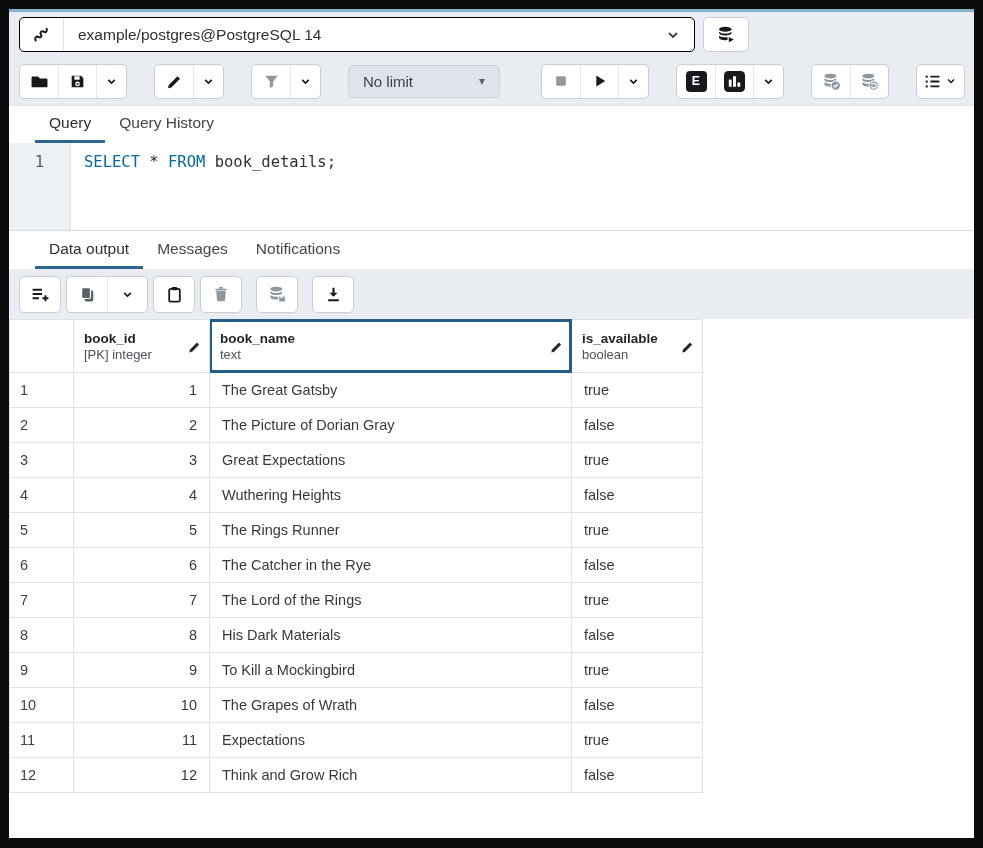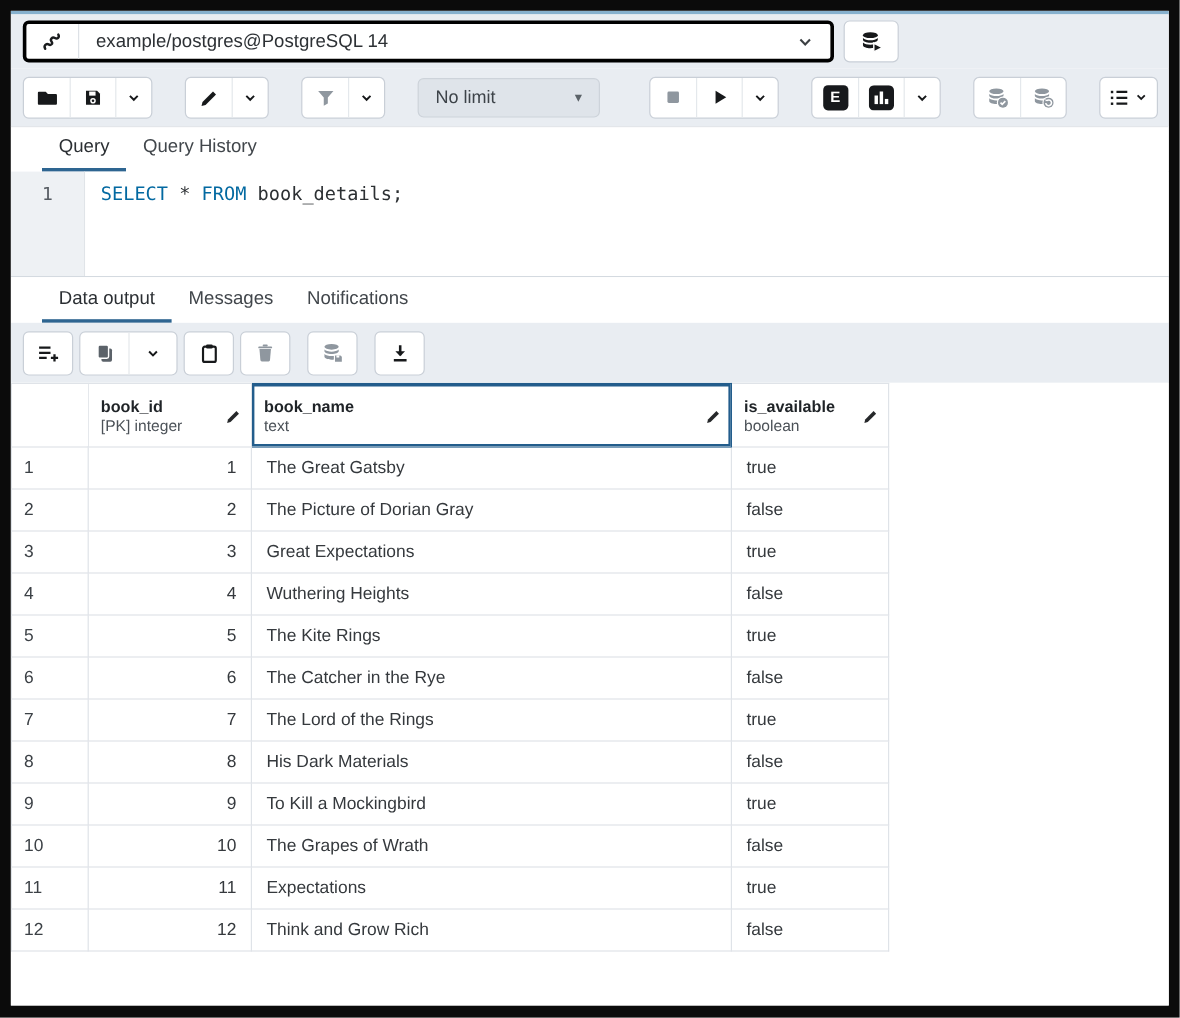--- a/index.html
+++ b/index.html
@@ -19,21 +19,21 @@
   }
   .topline { height: 3px; background: #87b1ce; flex: 0 0 auto; }
 
   
   .connbar {
     flex: 0 0 45px; background: #e9edf2;
     display: flex; align-items: center; padding: 0 10px; gap: 8px;
   }
   .conn-control {
     height: 35px; width: 676px; background: #fff;
-    border: 3px solid #000000; border-radius: 5px;
+    border: 1px solid #000000; border-radius: 5px;
     display: flex; align-items: center; overflow: hidden;
   }
   .conn-icon-cell {
     width: 44px; height: 100%; display: flex; align-items: center; justify-content: center;
     border-right: 1px solid #dde1e6; color: #1a1c1e;
   }
   .conn-label { flex: 1; padding-left: 14px; font-size: 15.5px; color: #2d3135; white-space: nowrap; }
   .conn-chevron { width: 42px; display: flex; align-items: center; justify-content: center; color: #3c4043; }
   .sq-btn {
     height: 35px; min-width: 46px; background: #fff;
@@ -436,21 +436,21 @@
           <th class="corner"></th>
         <th style="width: 136px;">
               <span class="col-name">book_id</span>
               <span class="col-type">[PK] integer</span>
               <span class="hdr-pencil">
                 <svg width="14" height="14" viewBox="0 0 14 14">
                   <path d="M2 10.6l7-7 2.1 2.1-7 7-2.8.7z" fill="currentColor"></path>
                 </svg>
               </span>
             </th>
-            <th class="selected" style="width: 400px;">
+            <th class="selected" style="width: 362px;">
               <span class="col-name">book_name</span>
               <span class="col-type">text</span>
               <span class="hdr-pencil">
                 <svg width="14" height="14" viewBox="0 0 14 14">
                   <path d="M2 10.6l7-7 2.1 2.1-7 7-2.8.7z" fill="currentColor"></path>
                 </svg>
               </span>
             </th>
             <th style="width: 131px;">
               <span class="col-name">is_available</span>
@@ -484,21 +484,21 @@
           </tr>
           <tr>
             <td class="rownum">4</td>
             <td class="num">4</td>
             <td>Wuthering Heights</td>
             <td>false</td>
           </tr>
           <tr>
             <td class="rownum">5</td>
             <td class="num">5</td>
-            <td>The Kite Rings</td>
+            <td>The Rings Runner</td>
             <td>true</td>
           </tr>
           <tr>
             <td class="rownum">6</td>
             <td class="num">6</td>
             <td>The Catcher in the Rye</td>
             <td>false</td>
           </tr>
           <tr>
             <td class="rownum">7</td>

